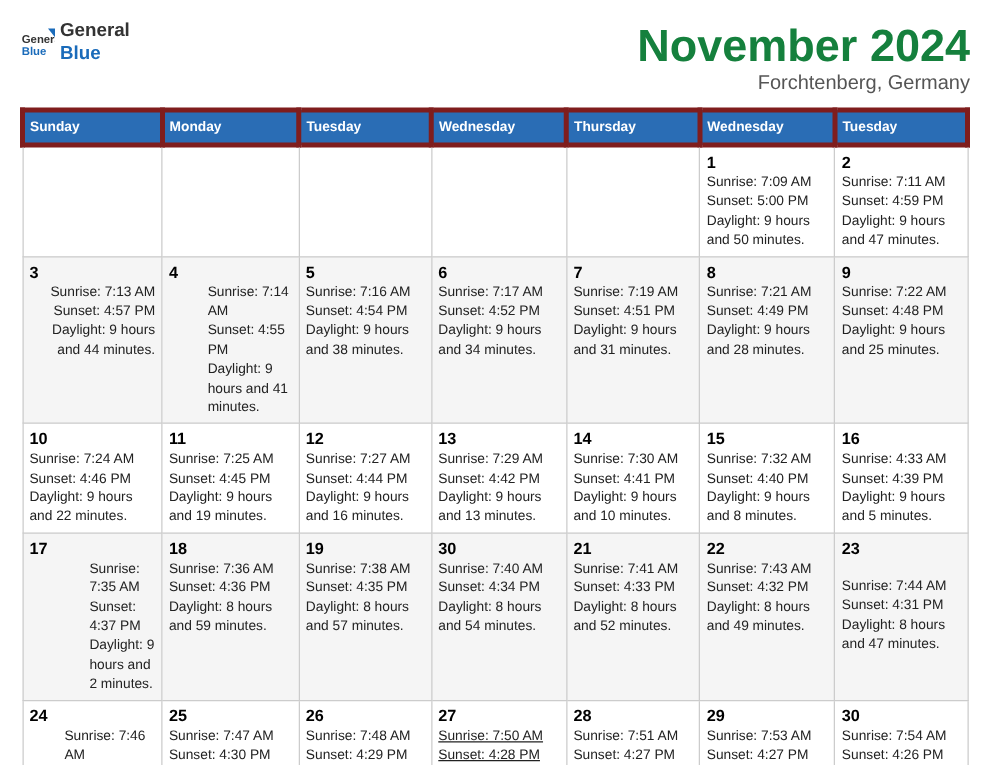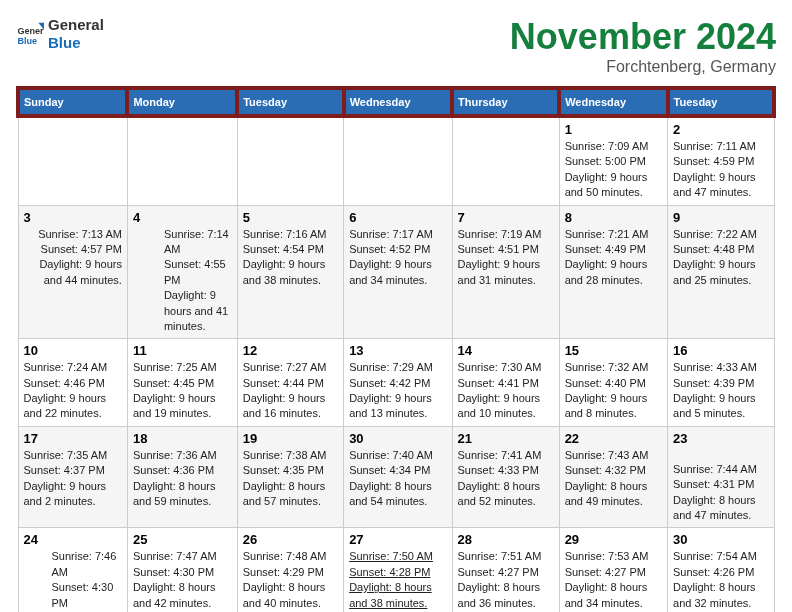--- a/index.html
+++ b/index.html
@@ -215,21 +215,21 @@
         <td>
           <span class="day-num">16</span>
           <div class="day-info" style="white-space: pre-line;">Sunrise: 4:33 AM
 Sunset: 4:39 PM
 Daylight: 9 hours and 5 minutes.</div>
         </td>
       </tr>
       <tr>
         <td>
           <span class="day-num">17</span>
-          <div class="day-info" style="white-space: pre-line;">Sunrise: 7:35 AM
+          <div class="day-info" style="white-space: pre-line; margin-left: 48px;">Sunrise: 7:35 AM
 Sunset: 4:37 PM
 Daylight: 9 hours and 2 minutes.</div>
         </td>
         <td>
           <span class="day-num">18</span>
           <div class="day-info" style="white-space: pre-line;">Sunrise: 7:36 AM
 Sunset: 4:36 PM
 Daylight: 8 hours and 59 minutes.</div>
         </td>
         <td>

